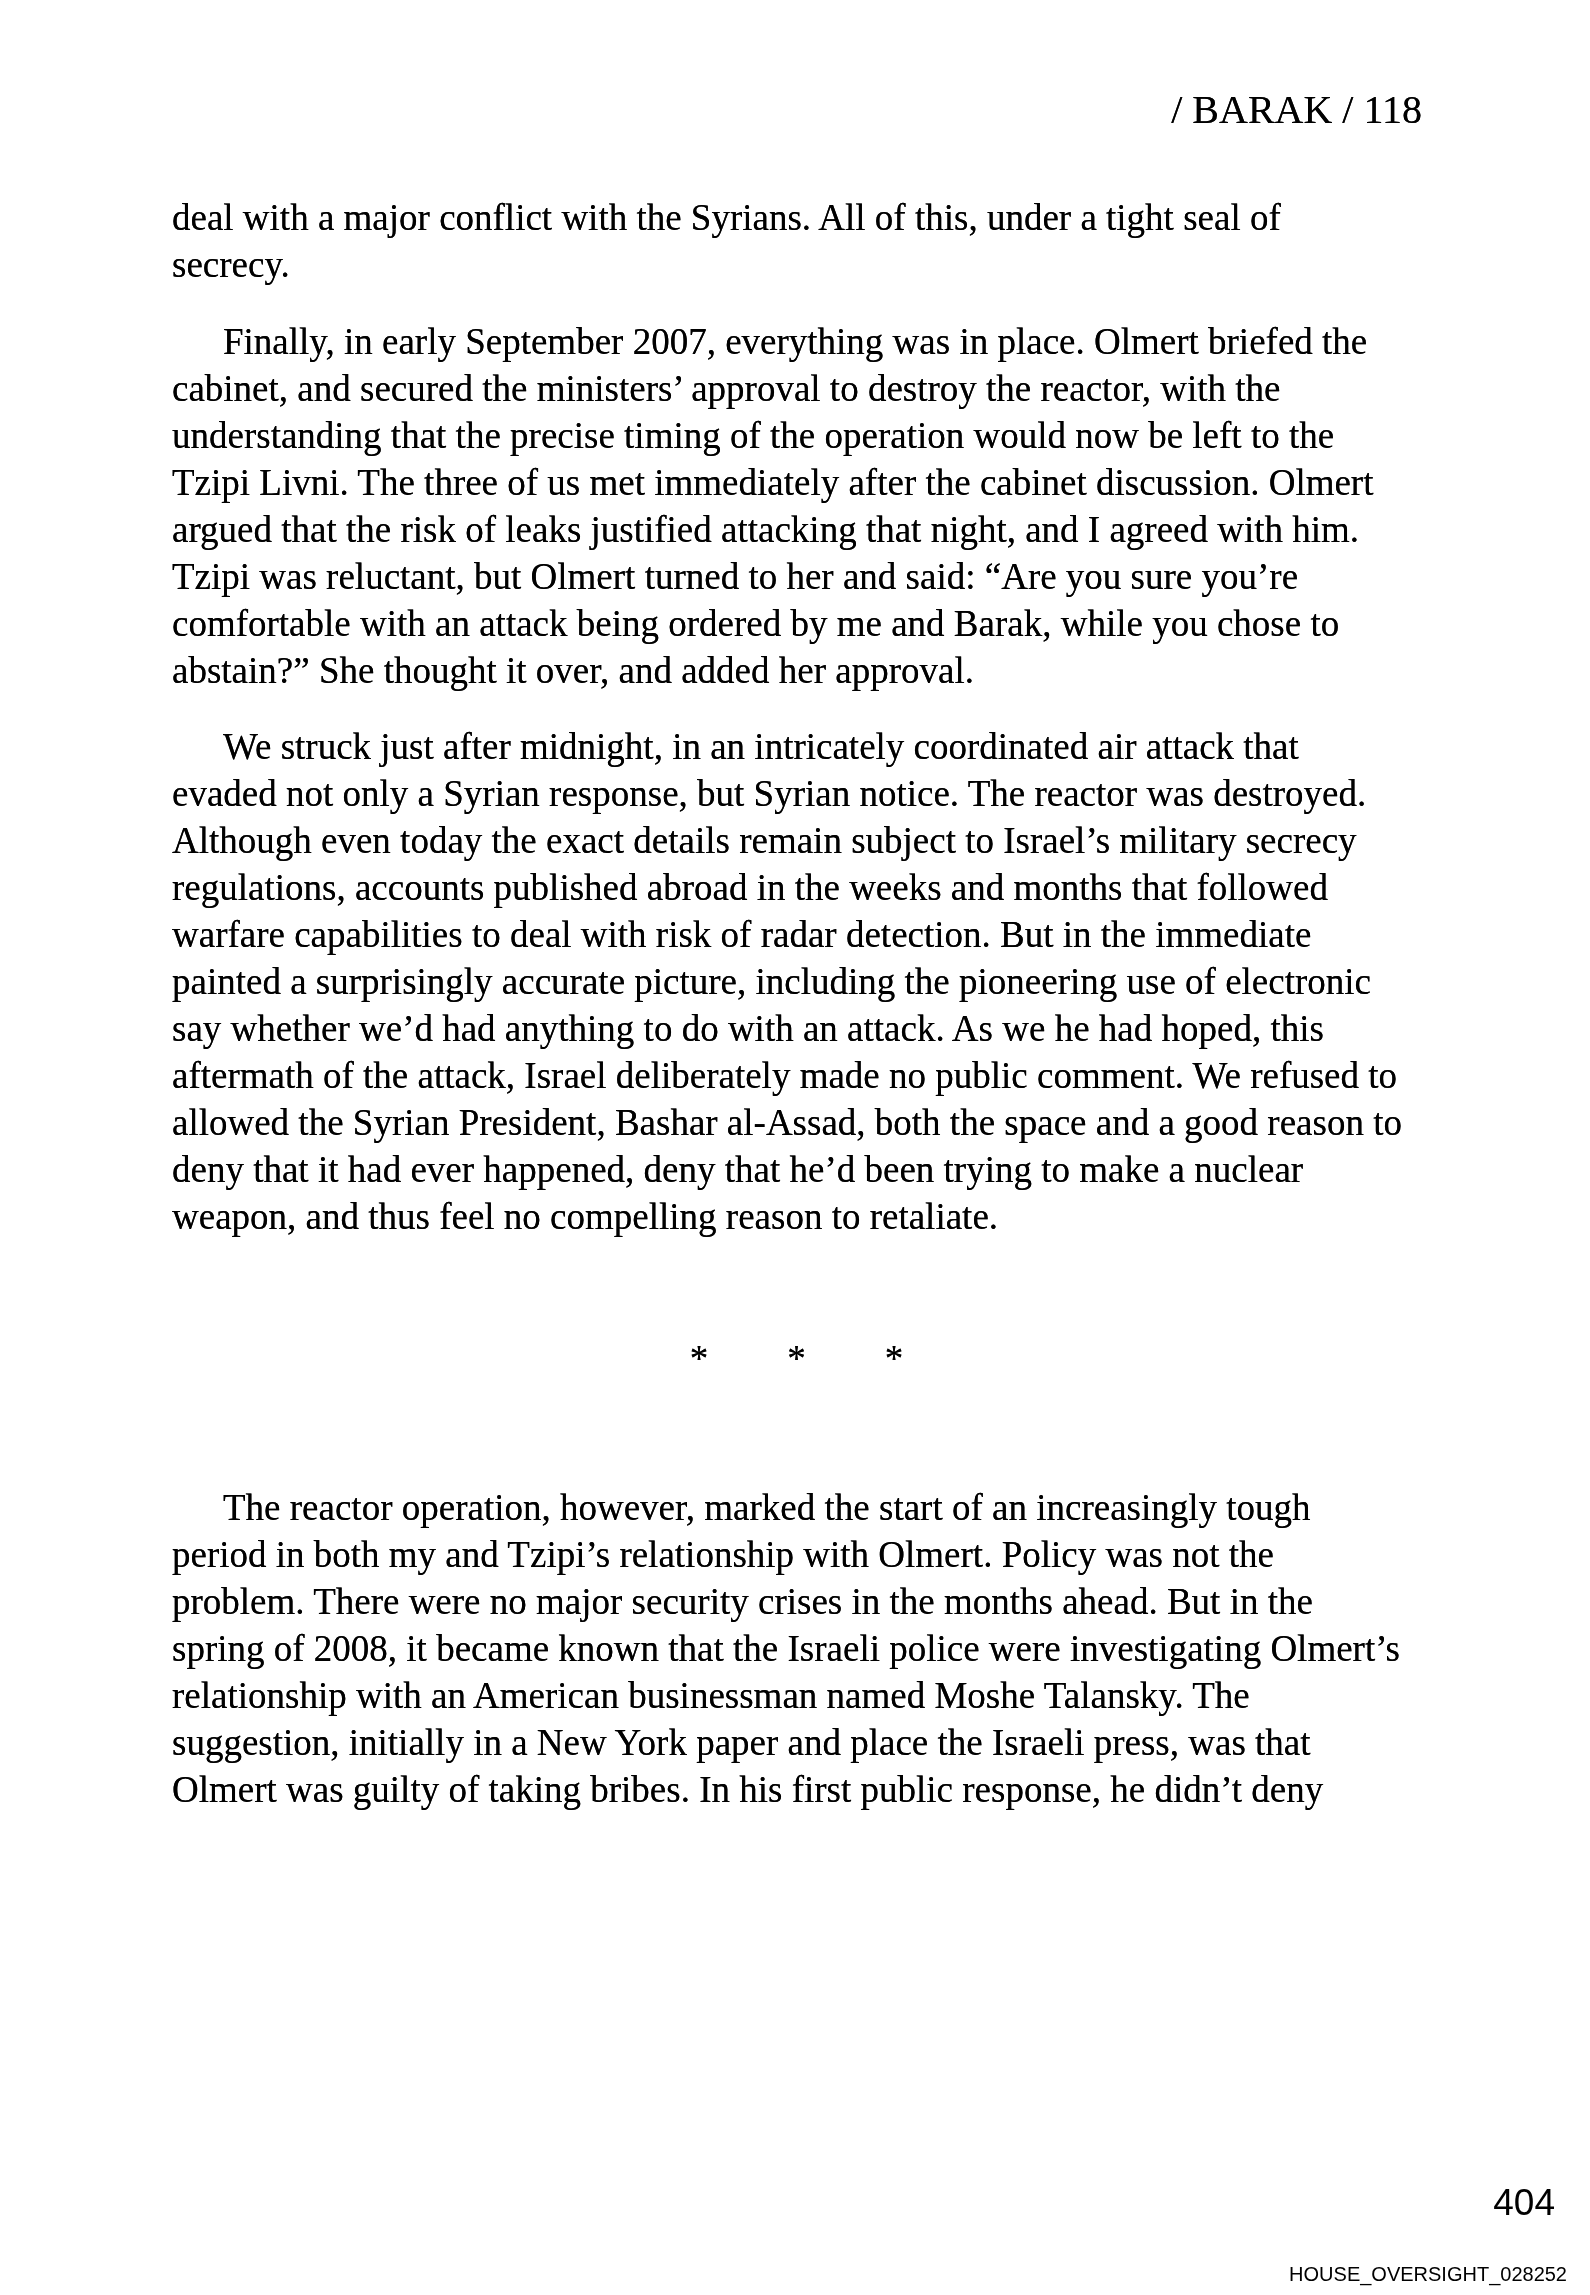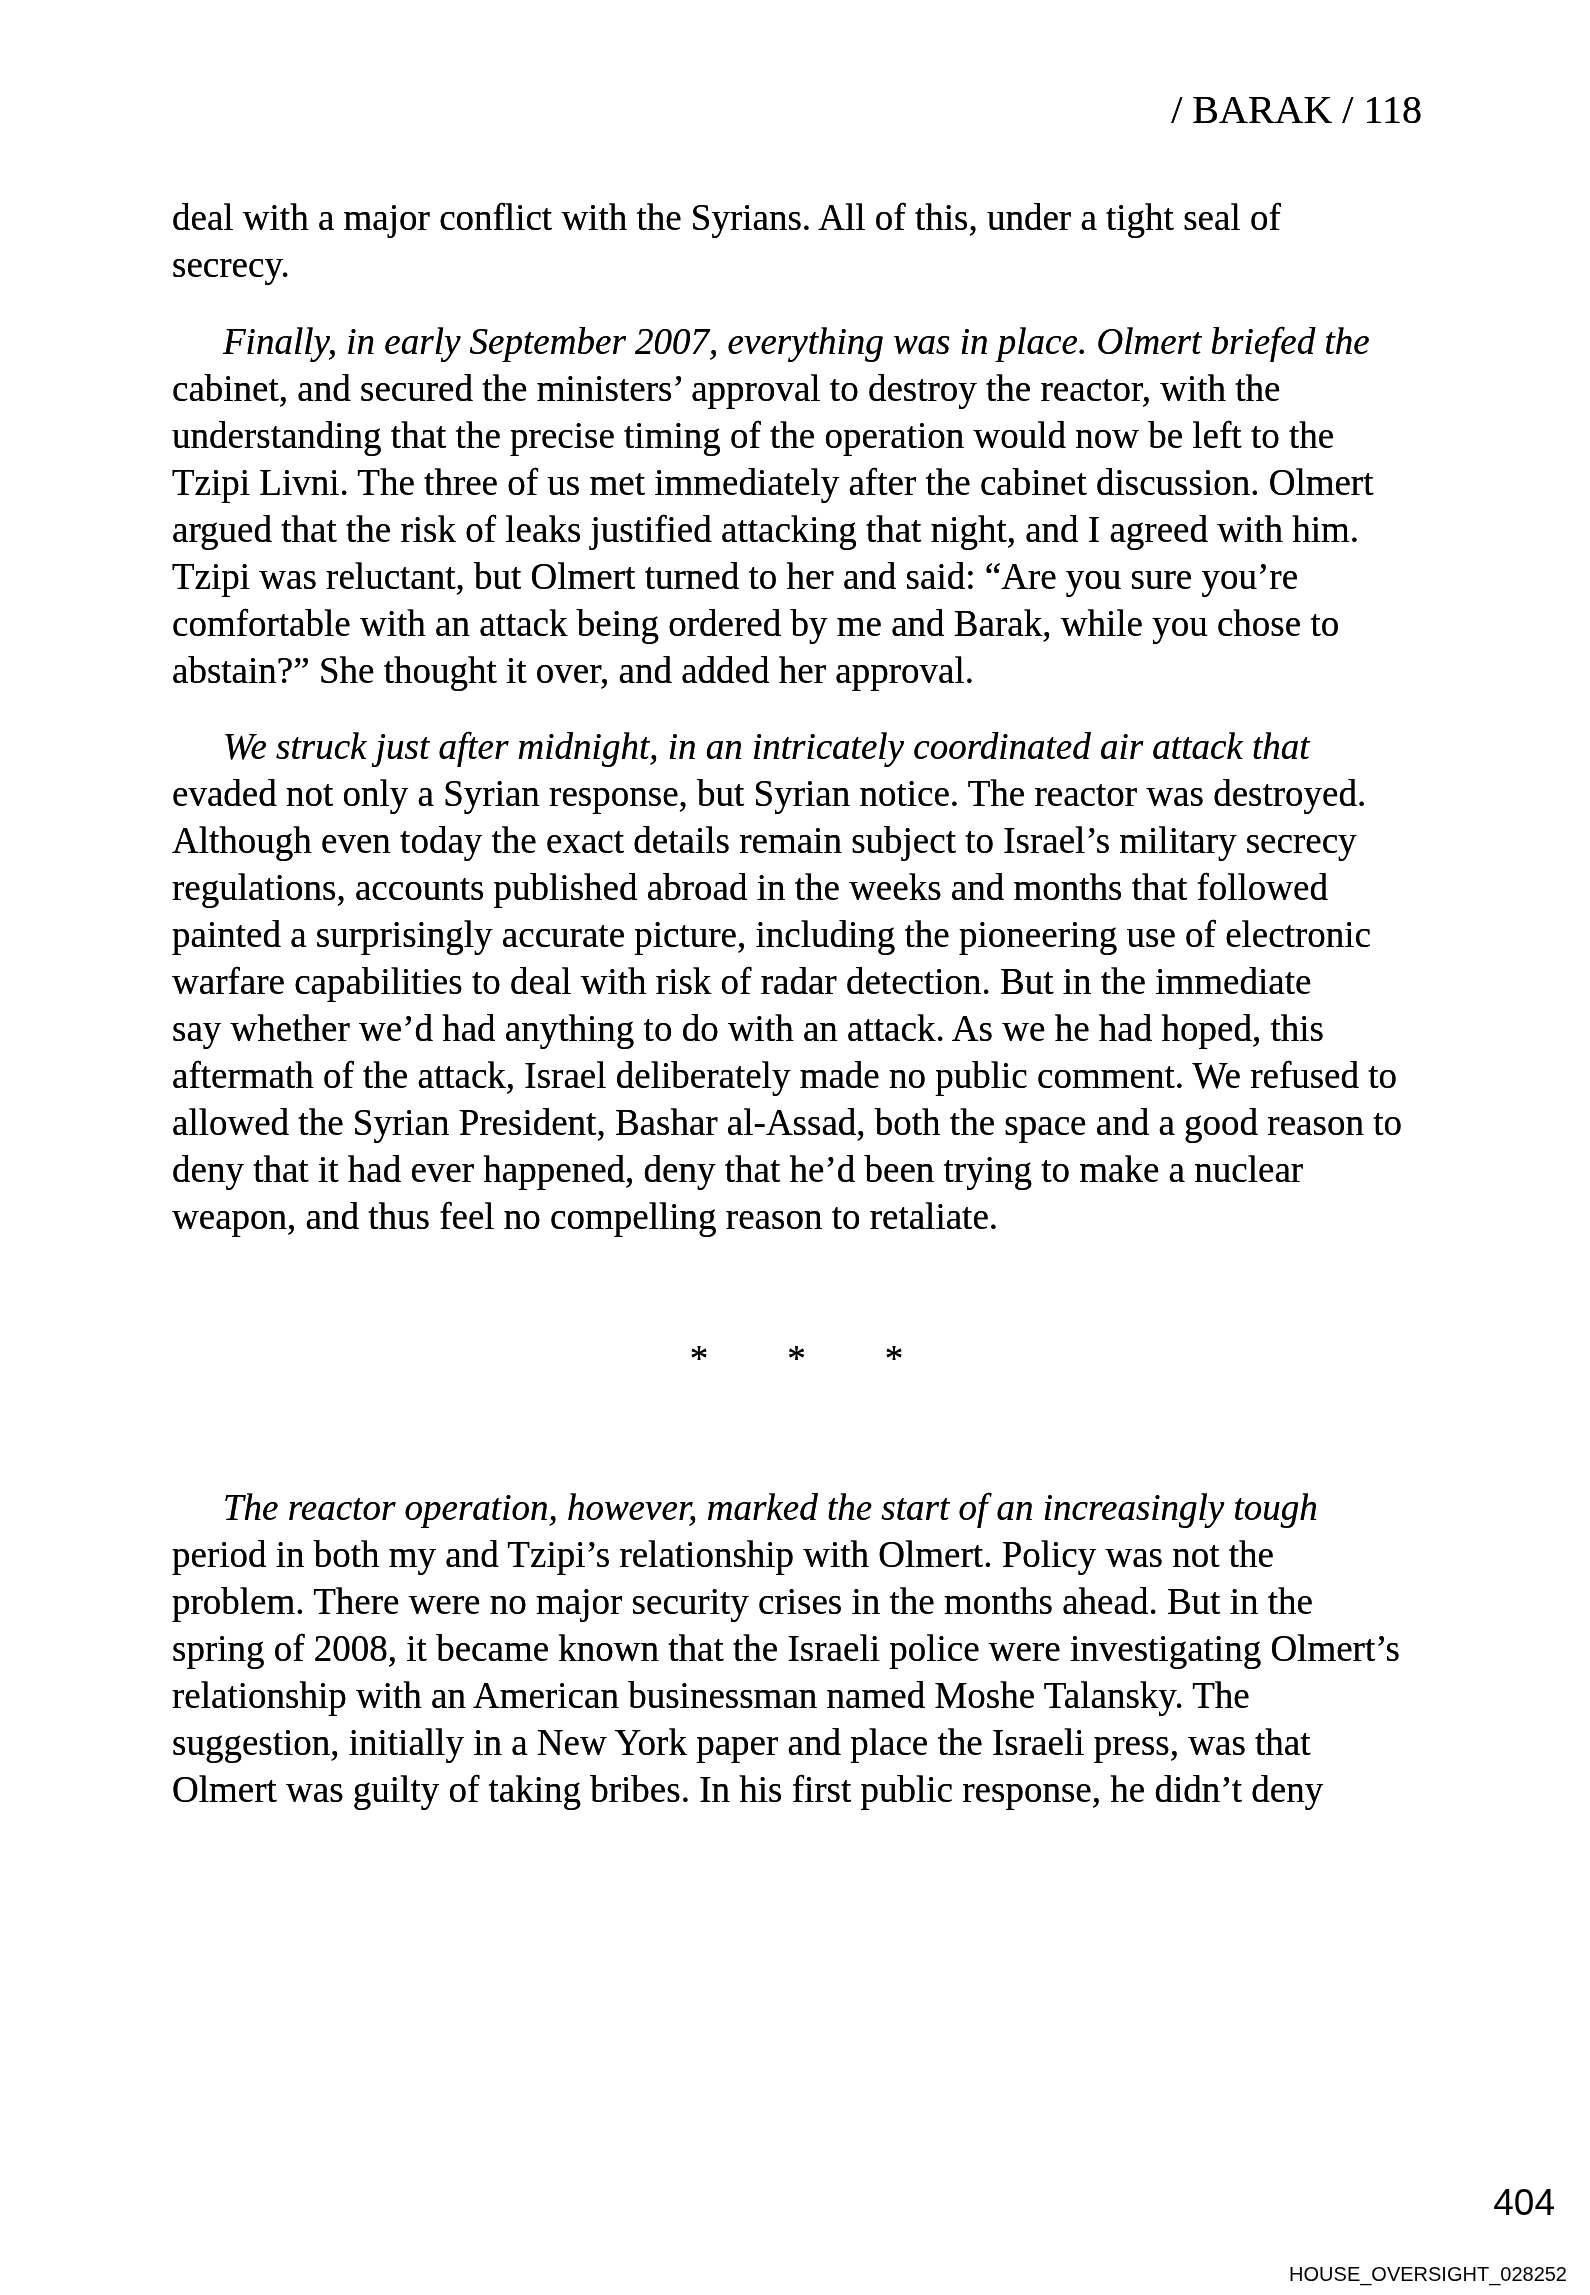--- a/index.html
+++ b/index.html
@@ -36,21 +36,20 @@
     line-height: 47px;
     height: 47px;
     white-space: nowrap;
     text-shadow: 0 0 0.6px rgba(0,0,0,0.85);
   }
   .para + .para {
     margin-top: 29.5px;
   }
   .para.indent .line:first-child {
     text-indent: 51px;
-    font-style: italic;
   }
   .separator {
     margin-top: 95px;
     margin-bottom: 102px;
     height: 47px;
     display: flex;
     justify-content: center;
     gap: 79px;
     font-size: 37px;
     line-height: 47px;
@@ -99,22 +98,22 @@
       <div class="line">Tzipi was reluctant, but Olmert turned to her and said: “Are you sure you’re</div>
       <div class="line">comfortable with an attack being ordered by me and Barak, while you chose to</div>
       <div class="line">abstain?” She thought it over, and added her approval.</div>
     </div>
 
     <div class="para indent">
       <div class="line">We struck just after midnight, in an intricately coordinated air attack that</div>
       <div class="line">evaded not only a Syrian response, but Syrian notice. The reactor was destroyed.</div>
       <div class="line">Although even today the exact details remain subject to Israel’s military secrecy</div>
       <div class="line">regulations, accounts published abroad in the weeks and months that followed</div>
+      <div class="line">warfare capabilities to deal with risk of radar detection. But in the immediate</div>
       <div class="line">painted a surprisingly accurate picture, including the pioneering use of electronic</div>
-      <div class="line">warfare capabilities to deal with risk of radar detection. But in the immediate</div>
       <div class="line">say whether we’d had anything to do with an attack. As we he had hoped, this</div>
       <div class="line">aftermath of the attack, Israel deliberately made no public comment. We refused to</div>
       <div class="line">allowed the Syrian President, Bashar al-Assad, both the space and a good reason to</div>
       <div class="line">deny that it had ever happened, deny that he’d been trying to make a nuclear</div>
       <div class="line">weapon, and thus feel no compelling reason to retaliate.</div>
     </div>
 
     <div class="separator">
       <span class="asterisk">*</span>
       <span class="asterisk">*</span>

